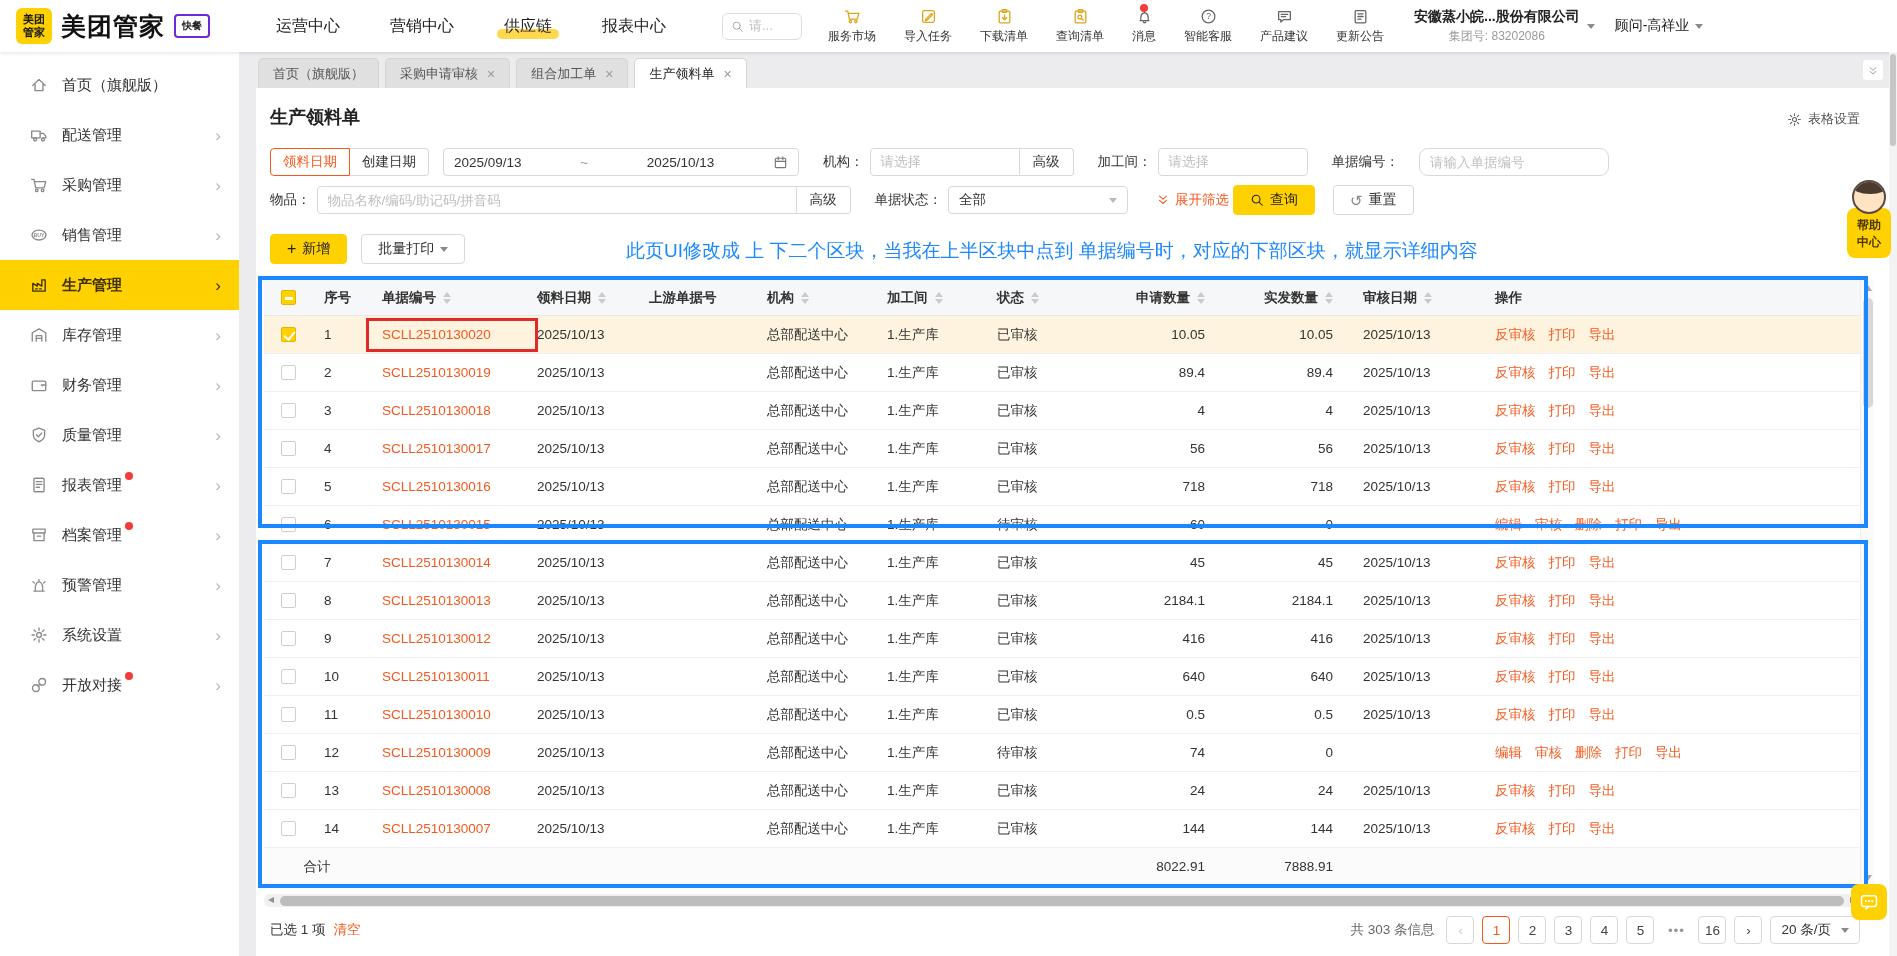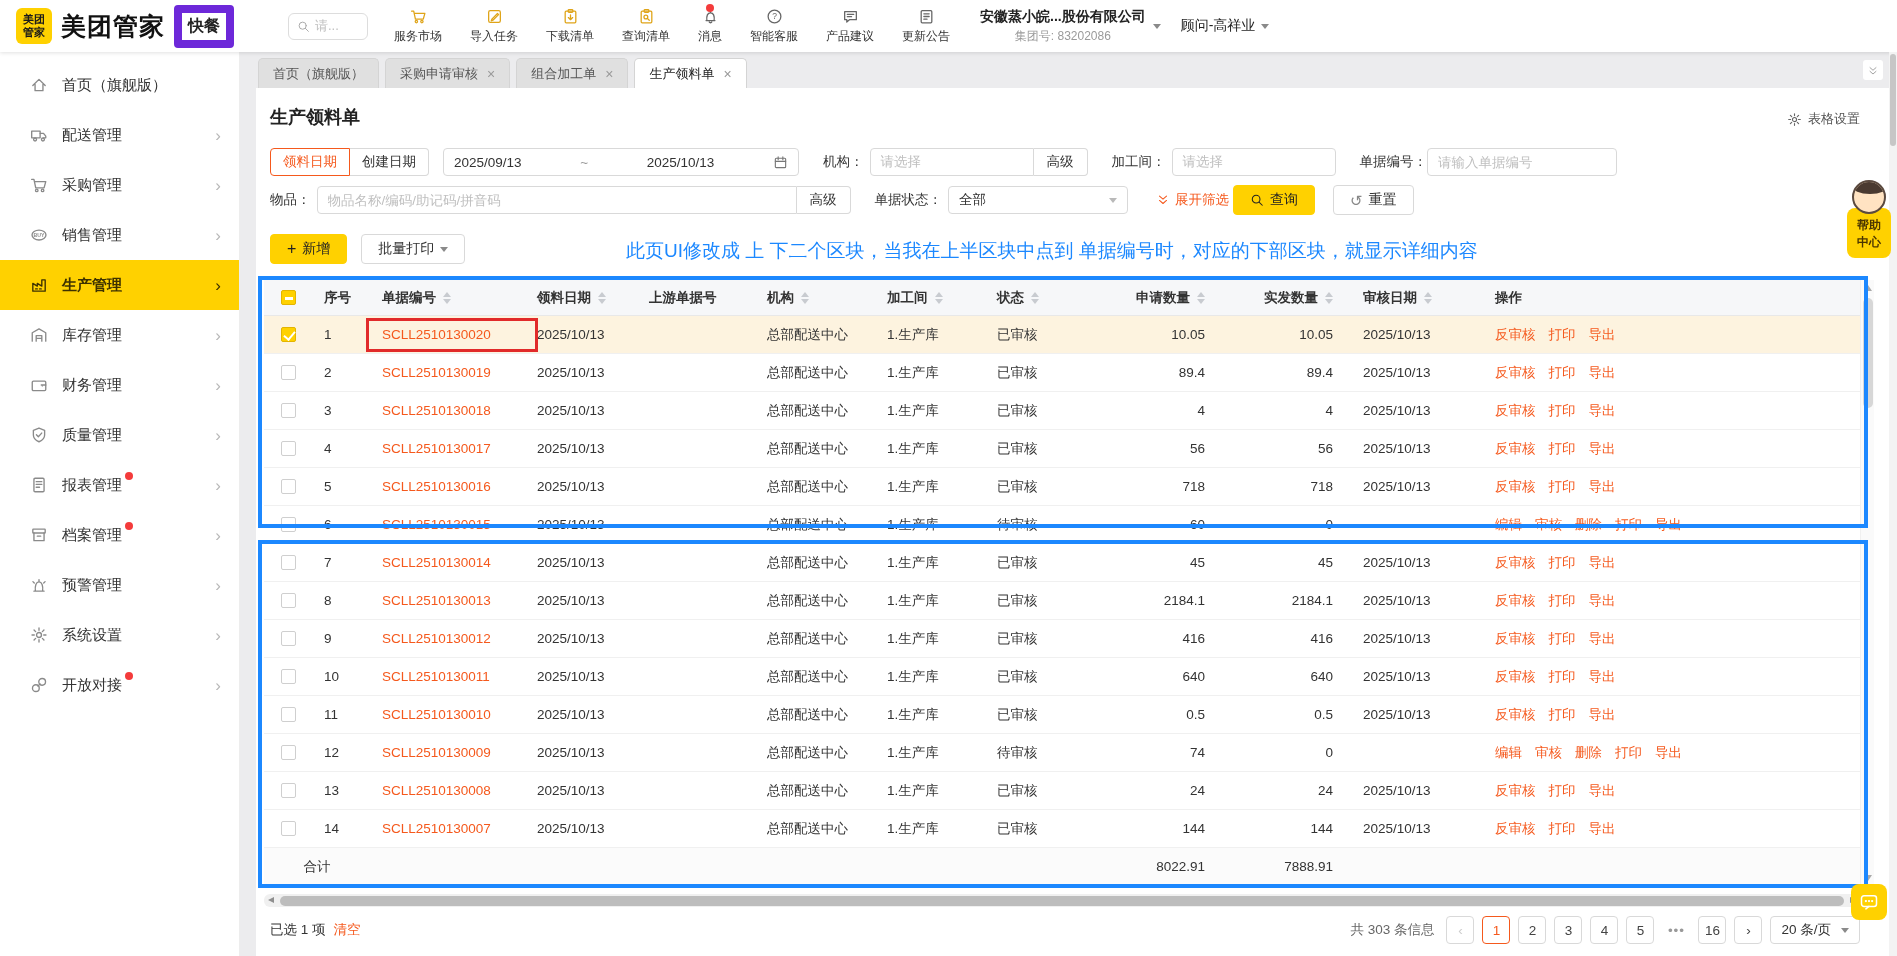--- a/index.html
+++ b/index.html
@@ -5,21 +5,21 @@
 *{margin:0;padding:0;box-sizing:border-box}
 html,body{width:1897px;height:956px}
 body{font-family:"Liberation Sans","DejaVu Sans",sans-serif;background:#fff;color:#333;font-size:14px;-webkit-font-smoothing:antialiased}
 .screen{position:relative;width:1897px;height:956px;overflow:hidden;background:#fff}
 .ic{display:inline-block;vertical-align:middle;flex:none}
 
 .top-header{position:absolute;left:0;top:0;width:100%;height:52px;background:#fff;display:flex;align-items:center;box-shadow:0 1px 4px rgba(0,0,0,.12);z-index:30;padding:0 16px}
 .logo-group{display:flex;align-items:center;gap:9px;cursor:pointer}
 .logo-mark{width:36px;height:36px;background:#ffd100;border-radius:6px;display:flex;flex-direction:column;align-items:center;justify-content:center;font-size:11px;font-weight:bold;line-height:1.2;color:#1a1a1a}
 .logo-title{font-size:25px;font-weight:800;color:#111;letter-spacing:1px}
-.logo-badge{border:8px solid #6d28d9;border-radius:4px;font-size:16px;font-weight:700;padding:3px 6px;color:#222}
+.logo-badge{border:2px solid #6d28d9;border-radius:4px;font-size:10px;font-weight:700;padding:3px 6px;color:#222}
 .header-nav{display:flex;gap:46px;margin-left:64px}
 .nav-item{position:relative;font-size:16px;color:#222;cursor:pointer;padding:4px 2px}
 .nav-item .lbl{position:relative;z-index:1}
 .nav-underline{position:absolute;left:-5px;right:-5px;bottom:2px;height:10px;background:#ffd84d;border-radius:5px;z-index:0}
 .header-search{margin-left:54px;width:80px;height:27px;border:1px solid #ddd;border-radius:6px;display:flex;align-items:center;gap:5px;padding:0 8px;color:#c0c0c0;font-size:13px;cursor:text}
 .header-search .ic{width:13px;height:13px;color:#aaa}
 .header-tools{display:flex;gap:28px;margin-left:26px}
 .tool-item{display:flex;flex-direction:column;align-items:center;justify-content:center;gap:3px;font-size:12px;color:#333;position:relative;cursor:pointer}
 .tool-item .ic{width:17px;height:17px;color:#666}
 .tool-item.gold .ic{color:#dfa418}
@@ -60,21 +60,21 @@
 .tgl{display:flex}
 .tgl-btn{height:28px;padding:0 12px;border:1px solid #d9d9d9;display:flex;align-items:center;font-size:13.5px;background:#fff;color:#333;cursor:pointer}
 .tgl-btn:first-child{border-radius:4px 0 0 4px}
 .tgl-btn:last-child{border-radius:0 4px 4px 0;border-left:none}
 .tgl-btn.active{color:#f5591d;border-color:#f5591d;border-left:1px solid #f5591d}
 .box{height:28px;border:1px solid #d9d9d9;border-radius:4px;background:#fff;display:flex;align-items:center;padding:0 10px;font-size:13.5px}
 .date-range{width:356px;margin-left:14px;justify-content:space-between;color:#333;cursor:pointer}
 .date-range .ic{width:15px;height:15px;color:#777}
 .flabel{margin-left:24px;color:#333;white-space:nowrap}
 .flabel.first{margin-left:0}
-.select{width:164px;justify-content:space-between;cursor:pointer}
+.select{width:150px;justify-content:space-between;cursor:pointer}
 .select .val{color:#bfbfbf}
 .select.has-val .val{color:#333}
 .select .caret{border-top-color:#b9b9b9}
 .adv{width:54px;border-left:none;border-radius:0 4px 4px 0;justify-content:center;color:#333;cursor:pointer}
 .joined{border-radius:4px 0 0 4px}
 input.txt{height:28px;border:1px solid #d9d9d9;border-radius:4px;padding:0 10px;font-size:13.5px;color:#333;outline:none;background:#fff}
 input.txt::placeholder{color:#bfbfbf}
 .expand-link{display:flex;align-items:center;gap:5px;color:#f5591d;margin-left:28px;cursor:pointer;white-space:nowrap}
 .expand-link .ic{width:14px;height:14px}
 .btn{height:30px;border-radius:4px;display:inline-flex;align-items:center;justify-content:center;gap:6px;font-size:14px;cursor:pointer;border:1px solid transparent;padding:0 16px;white-space:nowrap}
@@ -161,20 +161,26 @@
 
   <header class="top-header">
     <div class="logo-group">
       <div class="logo-mark">
         <span>美团</span>
         <span>管家</span>
       </div>
       <div class="logo-title">美团管家</div>
       <div class="logo-badge">快餐</div>
     </div>
+    <nav class="header-nav" id="headerNav">
+        <div class="nav-item"><span class="lbl">运营中心</span></div>
+        <div class="nav-item"><span class="lbl">营销中心</span></div>
+        <div class="nav-item active"><span class="nav-underline"></span><span class="lbl">供应链</span></div>
+        <div class="nav-item"><span class="lbl">报表中心</span></div>
+      </nav>
     <div class="header-search">
       <span class="ic"><svg viewBox="0 0 16 16" width="100%" height="100%" fill="none" stroke="currentColor" stroke-width="1.2" stroke-linecap="round" stroke-linejoin="round">
             <circle cx="7" cy="7" r="4.4"></circle>
             <path d="M10.3 10.3 14 14"></path>
           </svg></span>
       <span>请...</span>
     </div>
     <div class="header-tools" id="headerTools">
         <div class="tool-item gold">
           <span class="ic"><svg viewBox="0 0 16 16" width="100%" height="100%" fill="none" stroke="currentColor" stroke-width="1.2" stroke-linecap="round" stroke-linejoin="round">
@@ -416,21 +422,21 @@
         <span class="flabel">机构：</span>
         <div class="box select joined" style="margin-left:6px">
           <span class="val">请选择</span>
         </div>
         <div class="box adv">高级</div>
         <span class="flabel">加工间：</span>
         <div class="box select" style="margin-left:6px">
           <span class="val">请选择</span>
         </div>
         <span class="flabel">单据编号：</span>
-        <input class="txt" style="width: 190px; margin-left: 0;" placeholder="请输入单据编号">
+        <input class="txt" style="width: 190px; margin-left: 20px; border-radius: 9px;" placeholder="请输入单据编号">
       </div>
 
       <div class="frow second">
         <span class="flabel first">物品：</span>
         <input class="txt joined" style="width: 480px; margin-left: 6px; border-radius: 4px 0px 0px 4px;" placeholder="物品名称/编码/助记码/拼音码">
         <div class="box adv">高级</div>
         <span class="flabel">单据状态：</span>
         <div class="box select has-val" style="width:180px;margin-left:6px">
           <span class="val">全部</span>
           <span class="caret"></span>

